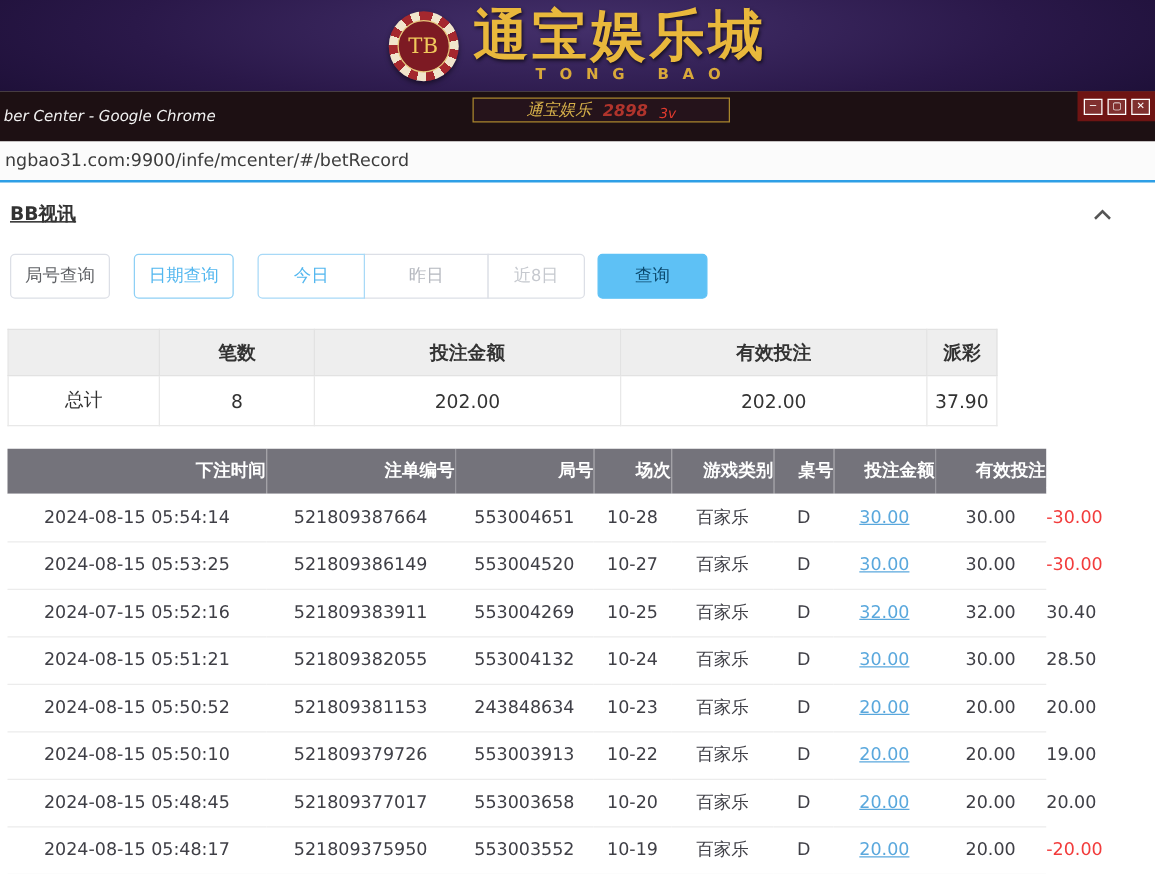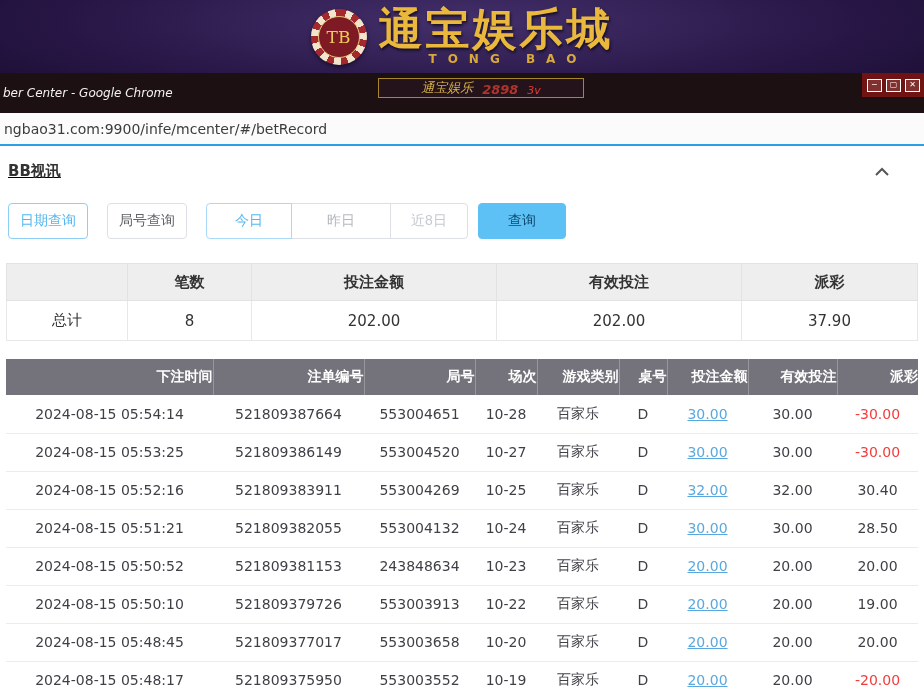--- a/index.html
+++ b/index.html
@@ -84,21 +84,21 @@
   .seg {
     height:36px; border:1px solid #dcdfe6; background:#fff; cursor:pointer;
     display:flex; align-items:center; justify-content:center; font-size:14px;
   }
   .seg + .seg { margin-left:-1px; }
   .seg-today { width:86px; color:#53b7ef; border-color:#a8d9f7; border-radius:4px 0 0 4px; position:relative; z-index:2; }
   .seg-yest  { width:100px; color:#b5b8bf; }
   .seg-last8 { width:78px; color:#c6c9cf; border-radius:0 4px 4px 0; }
   .btn-search { width:88px; background:#5ec1f5; border:1px solid #5ec1f5; color:#0c4a6e; }
   
-  table { border-collapse:collapse; table-layout:fixed; width:912px; }
+  table { border-collapse:collapse; table-layout:fixed; width:792px; }
   .summary { font-size:15px; color:#333; margin-bottom:18px; }
   .summary th { background:#eee; height:37px; font-weight:bold; border:1px solid #e2e2e2; text-align:center; }
   .summary td { height:40px; background:#fff; border:1px solid #e8e8e8; text-align:center; }
   
   .bets { font-size:14px; color:#3f3f46; }
   .bets thead th {
     background:#74737b; color:#fff; height:36px; font-weight:bold;
     text-align:right; border-right:1px solid rgba(255,255,255,.25);
   }
   .bets thead th:last-child { border-right:none; }
@@ -144,22 +144,22 @@
   <div class="section-head">
     <span class="sec-title">BB视讯</span>
     <button class="chev-btn">
       <svg width="16" height="10" viewBox="0 0 16 10">
           <polyline points="2,8 8,2 14,8" fill="none" stroke="#555" stroke-width="2"></polyline>
         </svg>
     </button>
   </div>
 
   <div class="filters">
+    <button class="fbtn btn-roundquery">局号查询</button>
     <button class="fbtn btn-datequery">日期查询</button>
-    <button class="fbtn btn-roundquery">局号查询</button>
     <div class="seg-group">
       <button class="seg seg-today">今日</button>
       <button class="seg seg-yest">昨日</button>
       <button class="seg seg-last8">近8日</button>
     </div>
     <button class="fbtn btn-search">查询</button>
   </div>
 
   <table class="summary">
     <colgroup>
@@ -233,21 +233,21 @@
     <td>553004520</td>
     <td>10-27</td>
     <td>百家乐</td>
     <td>D</td>
     <td><a class="bet-link">30.00</a></td>
     <td>30.00</td>
     <td class="payout neg">-30.00</td>
   </tr>
 
   <tr>
-    <td>2024-08-15 05:52:16</td>
+    <td>2024-07-15 05:52:16</td>
     <td>521809383911</td>
     <td>553004269</td>
     <td>10-25</td>
     <td>百家乐</td>
     <td>D</td>
     <td><a class="bet-link">32.00</a></td>
     <td>32.00</td>
     <td class="payout">30.40</td>
   </tr>
 

